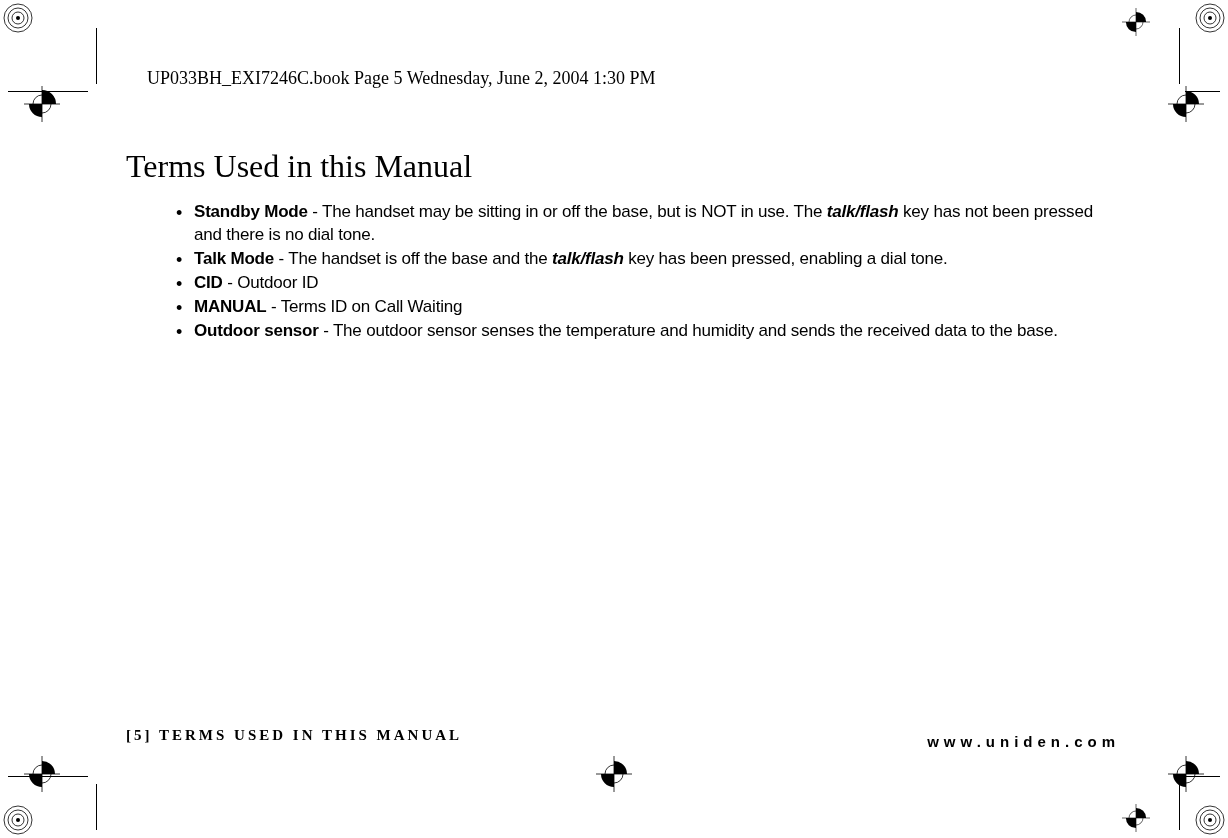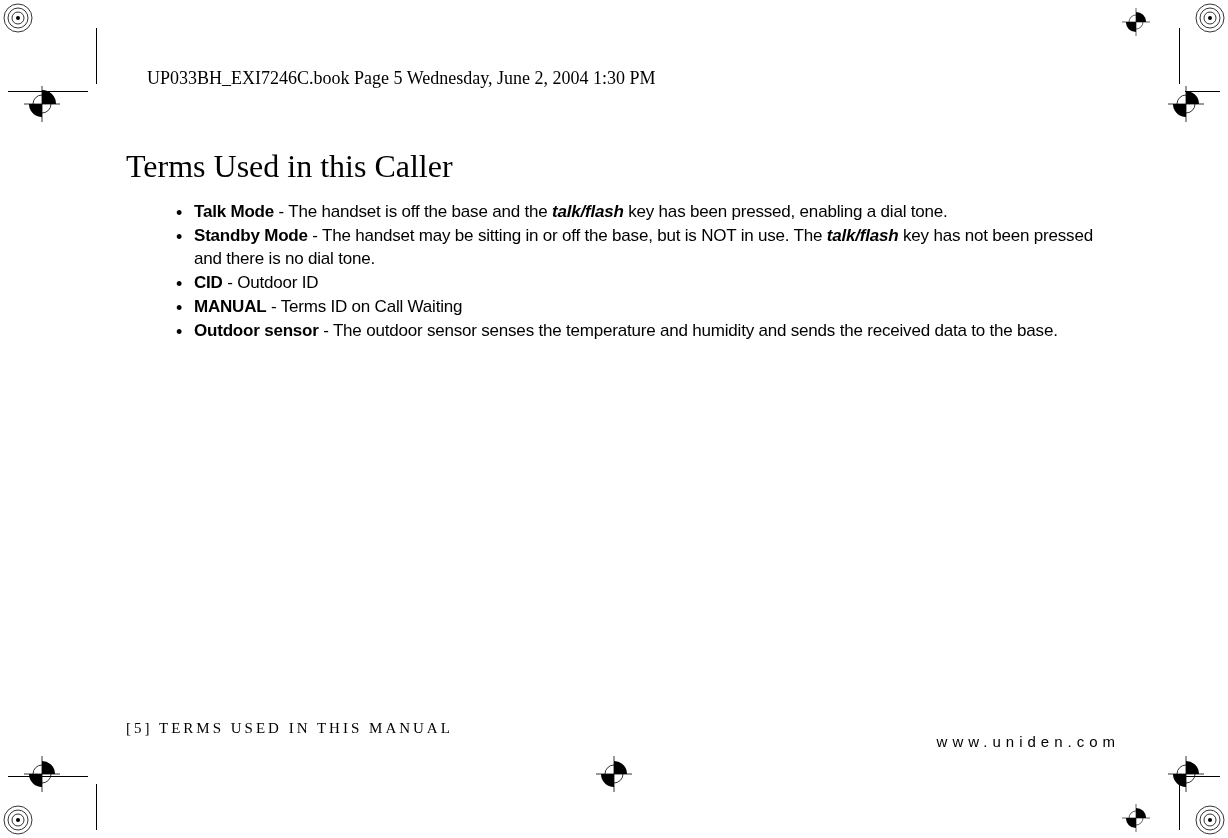--- a/index.html
+++ b/index.html
@@ -145,23 +145,24 @@
     }
     .footer {
       position: absolute;
       bottom: 80px;
       left: 118px;
       right: 100px;
       display: flex;
       justify-content: space-between;
       font-family: Georgia, 'Times New Roman', serif;
       font-size: 15px;
-      font-weight: normal;
+      font-weight: bold;
       letter-spacing: 3px;
       color: #000;
+      align-items: center;
     }
     .footer-right {
       letter-spacing: 5px;
       font-family: 'Trebuchet MS', Arial, sans-serif;
       margin-top: 13px;
     }
   </style>
 </head>
 <body>
 
@@ -264,27 +265,27 @@
         <line x1="18" y1="0" x2="18" y2="36" stroke="#000" stroke-width="0.8"></line>
         <line x1="0" y1="18" x2="36" y2="18" stroke="#000" stroke-width="0.8"></line>
         <circle cx="18" cy="18" r="9" fill="none" stroke="#000" stroke-width="0.8"></circle>
         <path d="M18 5 A13 13 0 0 1 31 18 L18 18 Z M18 31 A13 13 0 0 1 5 18 L18 18 Z" fill="#000"></path>
       </svg>
   </div>
 
   <div class="header-line">UP033BH_EXI7246C.book  Page 5  Wednesday, June 2, 2004  1:30 PM</div>
 
   <div class="content">
-    <h1 class="title">Terms Used in this Caller</h1>
+    <h1 class="title">Terms Used in this Manual</h1>
     <ul class="terms-list">
       <li>
+        <span class="term-name">Standby Mode</span><span> - The handset may be sitting in or off the base, but is NOT in use. The </span><span class="term-key">talk/flash</span><span> key has not been pressed and there is no dial tone.</span>
+      </li>
+      <li>
         <span class="term-name">Talk Mode</span><span> - The handset is off the base and the </span><span class="term-key">talk/flash</span><span> key has been pressed, enabling a dial tone.</span>
-      </li>
-      <li>
-        <span class="term-name">Standby Mode</span><span> - The handset may be sitting in or off the base, but is NOT in use. The </span><span class="term-key">talk/flash</span><span> key has not been pressed and there is no dial tone.</span>
       </li>
       <li>
         <span class="term-name">CID</span><span> - Outdoor ID</span>
       </li>
       <li>
         <span class="term-name">MANUAL</span><span> - Terms ID on Call Waiting</span>
       </li>
       <li>
         <span class="term-name">Outdoor sensor</span><span> - The outdoor sensor senses the temperature and humidity and sends the received data to the base.</span>
       </li>

